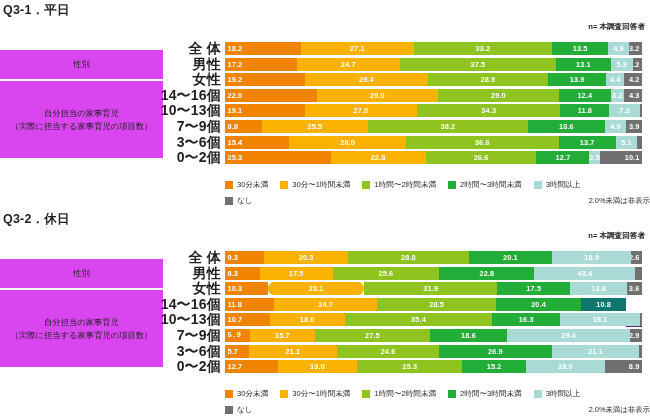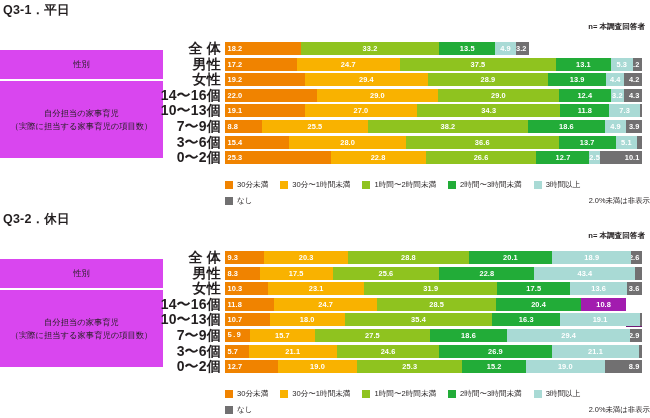--- a/index.html
+++ b/index.html
@@ -140,20 +140,23 @@
       </div>
     </div>
 
     <div class="chart">
         <div class="row">
           <div class="row-label">全 体</div>
           <div class="bar">
             <div class="seg lbl-left" style="width: 18.1818%; background: rgb(240, 131, 0);">
               <span class="v">18.2</span>
             </div>
+            <div class="seg lbl-center" style="width: 27.0729%; background: rgb(249, 178, 0);">
+              <span class="v">27.1</span>
+            </div>
             <div class="seg lbl-center" style="width: 33.1668%; background: rgb(143, 195, 31);">
               <span class="v">33.2</span>
             </div>
             <div class="seg lbl-center" style="width: 13.4865%; background: rgb(34, 172, 56);">
               <span class="v">13.5</span>
             </div>
             <div class="seg lbl-center" style="width: 4.8951%; background: rgb(169, 218, 213);">
               <span class="v">4.9</span>
             </div>
             <div class="seg lbl-right" style="width: 3.1968%; background: rgb(113, 112, 113);">
@@ -411,21 +414,21 @@
             </div>
             <div class="seg" style="width: 1.6%; background: rgb(113, 112, 113);"></div>
           </div>
         </div>
         <div class="row">
           <div class="row-label">女性</div>
           <div class="bar">
             <div class="seg lbl-left" style="width: 10.3%; background: rgb(240, 131, 0);">
               <span class="v">10.3</span>
             </div>
-            <div class="seg lbl-center" style="width: 23.1%; background: rgb(249, 178, 0);">
+            <div class="seg lbl-center" style="width: 23.1%; background: rgb(249, 178, 0); border-radius: 6px;">
               <span class="v">23.1</span>
             </div>
             <div class="seg lbl-center" style="width: 31.9%; background: rgb(143, 195, 31); text-align: center;">
               <span class="v">31.9</span>
             </div>
             <div class="seg lbl-center" style="width: 17.5%; background: rgb(34, 172, 56);">
               <span class="v">17.5</span>
             </div>
             <div class="seg lbl-center" style="width: 13.6%; background: rgb(169, 218, 213);">
               <span class="v">13.6</span>
@@ -443,21 +446,21 @@
             </div>
             <div class="seg lbl-center" style="width: 24.7%; background: rgb(249, 178, 0);">
               <span class="v">24.7</span>
             </div>
             <div class="seg lbl-center" style="width: 28.5%; background: rgb(143, 195, 31);">
               <span class="v">28.5</span>
             </div>
             <div class="seg lbl-center" style="width: 20.4%; background: rgb(34, 172, 56);">
               <span class="v">20.4</span>
             </div>
-            <div class="seg lbl-center" style="width: 10.8%; background: #a21caf;">
+            <div class="seg lbl-center" style="width: 10.8%; background: #0f766e;">
               <span class="v">10.8</span>
             </div>
             <div class="seg lbl-right" style="width: 3.8%; background: #701a75; margin-top: 16px;">
               <span class="v">3.8</span>
             </div>
           </div>
         </div>
         <div class="row">
           <div class="row-label">10〜13個</div>
           <div class="bar">

